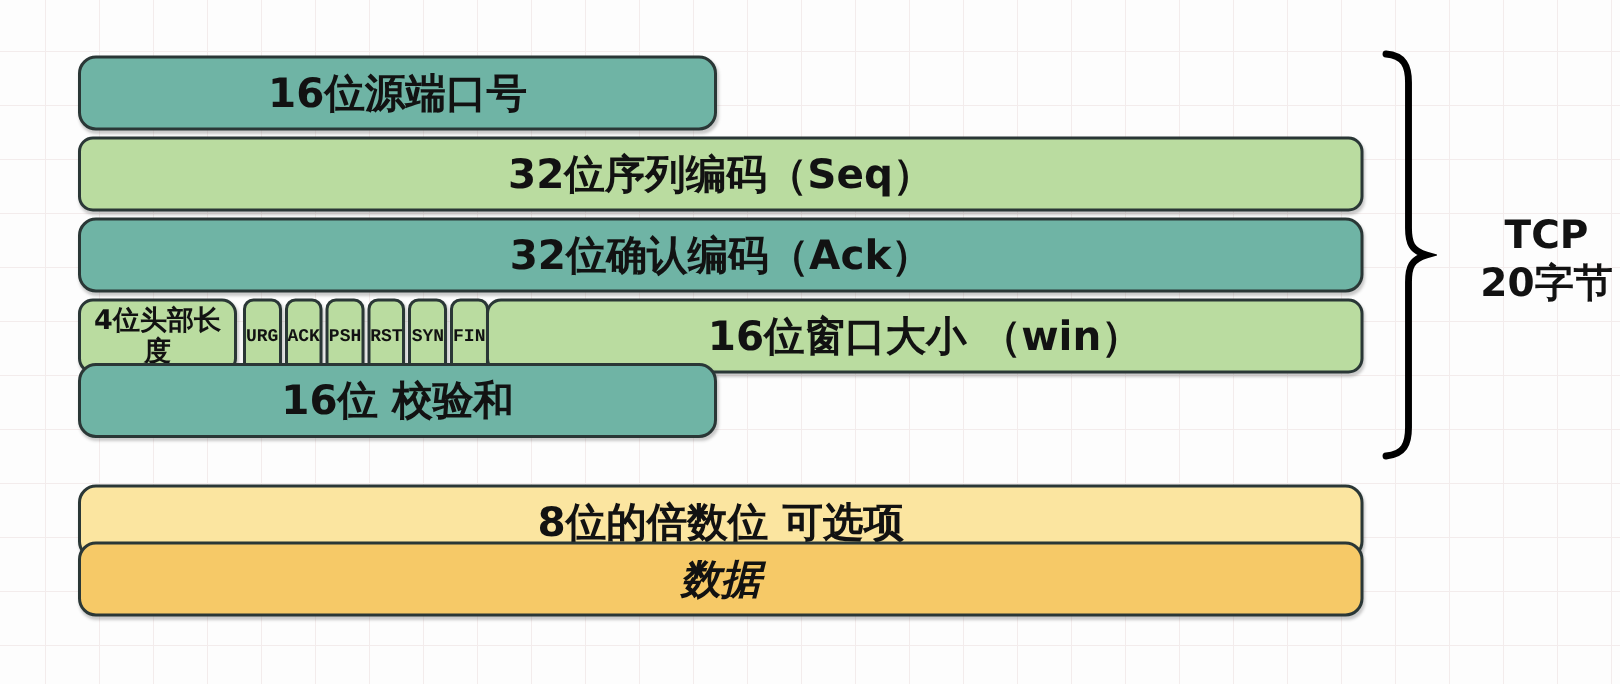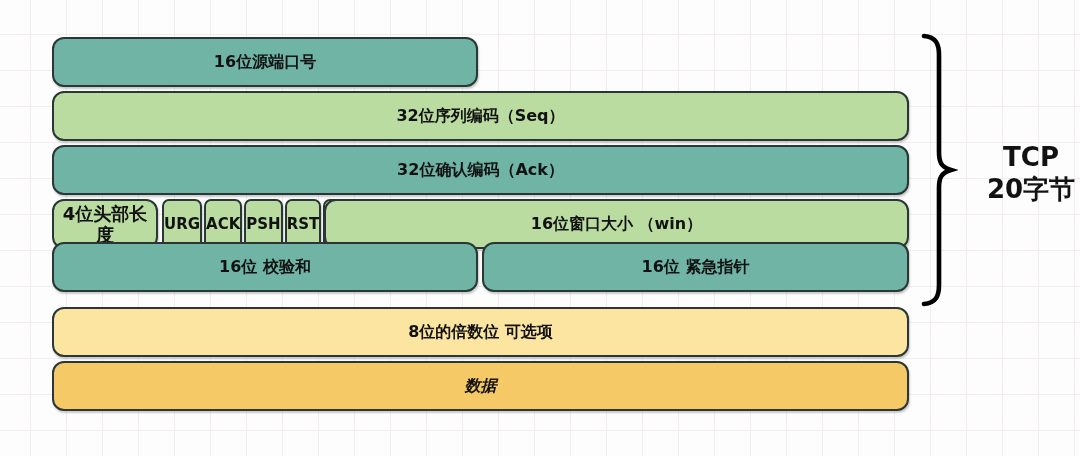--- a/index.html
+++ b/index.html
@@ -18,45 +18,46 @@
   }
   .row{
     position:absolute;left:52px;width:857px;height:50px;
     display:flex;gap:4px;
   }
   .cell{
     box-sizing:border-box;height:100%;
     border:2px solid var(--border,#2f3b3b);
     border-radius:12px;
     display:flex;align-items:center;justify-content:center;
-    font-size:16px;font-weight:600;color:var(--text,#111);
+    font-size:27px;font-weight:600;color:var(--text,#111);
     box-shadow:1px 2px 2px rgba(70,70,70,.28);
     white-space:nowrap;
   }
   .teal{background:var(--teal,#6FB4A5);}
-  .green{background:var(--green,#BADCA0);}
+  .green{background:var(--green,#BADCA0);border-radius:10px;}
   .lyellow{background:var(--light-yellow,#FBE5A0);}
   .orange{background:var(--orange,#F6C967);font-style:italic;}
   .grow{flex:1;}
   .w426{width:426px;flex:none;}
   .w106{width:106px;flex:none;font-size:18px;line-height:1.18;white-space:normal;
         text-align:center;padding:0 4px;word-break:break-all;}
   .w156{width:156px;flex:none;}
   .flags{
     width:158px;flex:none;display:flex;gap:2px;height:100%;
     border:none;border-radius:0;background:none;box-shadow:none;
   }
   .flagbox{
     flex:1;box-sizing:border-box;height:100%;
     border:2px solid var(--border,#2f3b3b);border-radius:7px;
     background:var(--green,#BADCA0);
     display:flex;align-items:center;justify-content:center;
-    font-size:15px;font-weight:700;color:var(--text,#111);
+    font-size:12px;font-weight:700;color:var(--text,#111);
     box-shadow:1px 2px 2px rgba(70,70,70,.28);
     letter-spacing:0;
+    font-family:Liberation Mono, monospace;
   }
   .brace{position:absolute;left:918px;top:33px;width:40px;height:274px;}
   .annotation{
     position:absolute;left:973px;top:141px;width:116px;
     text-align:center;font-size:26px;font-weight:600;line-height:32px;
     color:var(--text,#111);
   }
 </style>
 </head>
 <body>
@@ -83,24 +84,23 @@
       <div class="flagbox">PSH</div>
       <div class="flagbox">RST</div>
       <div class="flagbox">SYN</div>
       <div class="flagbox">FIN</div>
     </div>
     <div class="cell green grow">16位窗口大小 （win）</div>
   </div>
 
   <div class="row" style="top:242px">
     <div class="cell teal w426">16位 校验和</div>
-    <div class="cell teal grow">16位 紧急指针</div>
   </div>
 
-  <div class="row" style="top:307px">
+  <div class="row" style="top:323px">
     <div class="cell lyellow grow">8位的倍数位 可选项</div>
   </div>
 
   <div class="row" style="top:361px">
     <div class="cell orange grow">数据</div>
   </div>
 
   <svg class="brace" viewBox="0 0 40 274">
     <path d="M6,3 C18,4 21,11 21,22 L21,119 C21,129 23,134 33,137 C23,140 21,145 21,155 L21,252 C21,263 18,270 6,271" fill="none" stroke="#000" stroke-width="4.6" stroke-linecap="round"></path>
   </svg>

